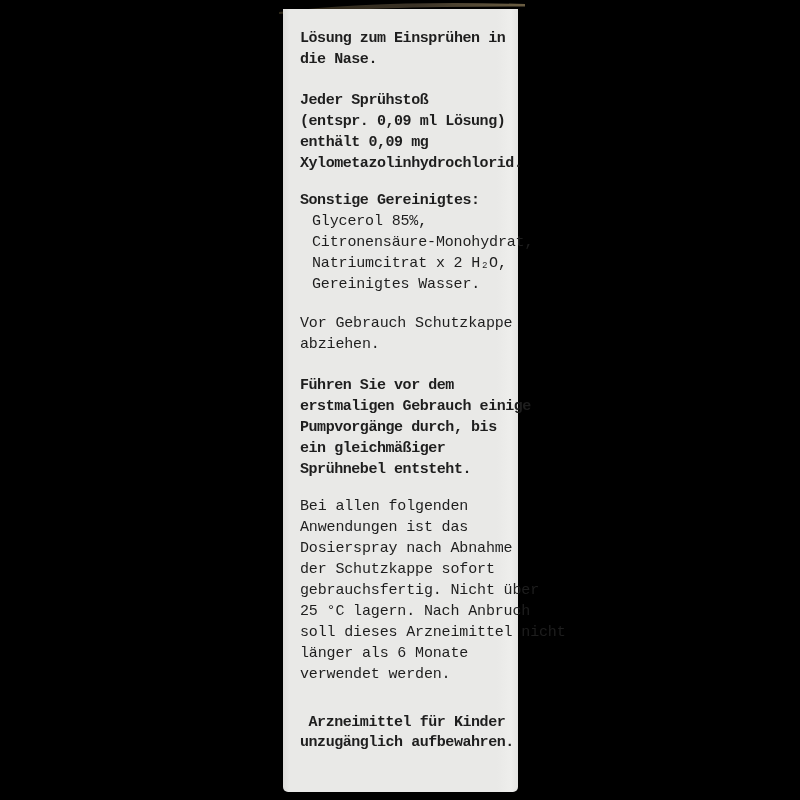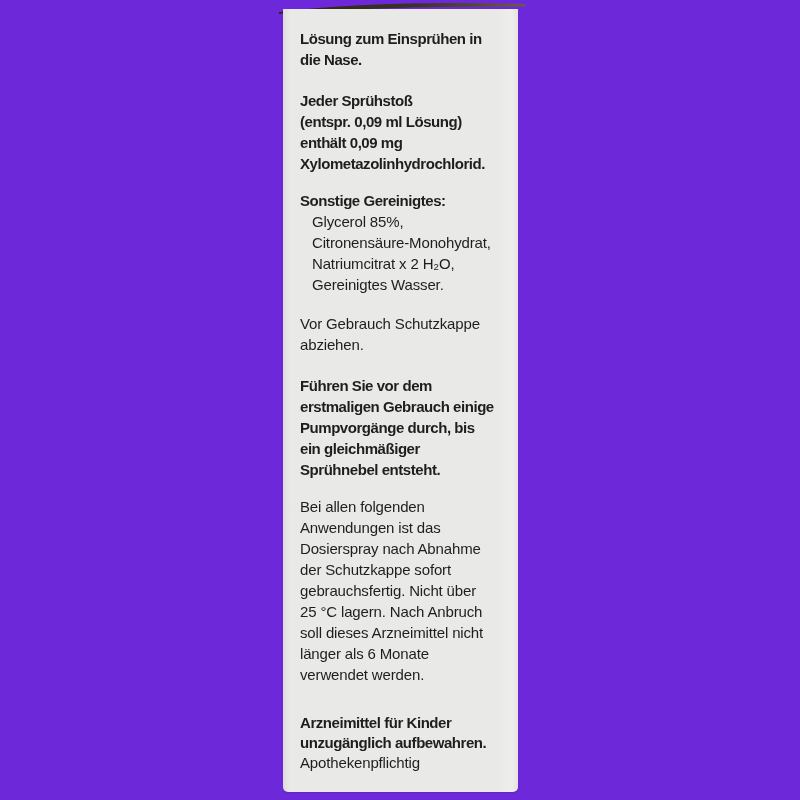--- a/index.html
+++ b/index.html
@@ -1,21 +1,21 @@
 <!DOCTYPE html>
 <html><head>
 <meta charset="utf-8">
 <style>
   html,body{margin:0;padding:0;}
   .stage{
     position:relative;
     width:800px;height:800px;
-    background:#6d28d9;
+    background:#000000;
     overflow:hidden;
-    font-family:Liberation Sans, sans-serif;
+    font-family:Liberation Mono, monospace;
   }
   .lid{
     position:absolute;left:279px;top:0;
     width:246px;height:14px;
     display:block;
   }
   .face{
     position:absolute;left:283px;top:9px;
     width:235px;height:783px;
     background:linear-gradient(90deg,#dedddb 0px,#e9e9e7 7px,#e9e9e7 214px,#eeeeec 228px,#e4e4e2 235px);
@@ -23,21 +23,21 @@
     box-shadow:0 1px 2px rgba(0,0,0,0.10);
   }
   .para{
     position:absolute;left:17px;
     white-space:pre;
     font-size:15px;line-height:21px;
     letter-spacing:-0.15px;
     color:#1e1e1e;
   }
   .bold{font-weight:bold;letter-spacing:-0.45px;}
-  .orange{color:#d06e2b;}
+  .orange{color:#d06e2b;text-align:center;}
   .bottom-block .para-inline{
     white-space:pre;
     font-size:15px;line-height:20px;
     letter-spacing:-0.15px;
     color:#1e1e1e;
   }
   .bottom-block .orange{font-weight:bold;letter-spacing:-0.45px;}
 </style>
 </head>
 <body>
@@ -88,17 +88,16 @@
 der Schutzkappe sofort
 gebrauchsfertig. Nicht über
 25 °C lagern. Nach Anbruch
 soll dieses Arzneimittel nicht
 länger als 6 Monate
 verwendet werden.</div>
 
     <div class="bottom-block" style="position:absolute;left:17px;top:704px">
       <div class="para-inline orange">Arzneimittel für Kinder
 unzugänglich aufbewahren.</div>
-      <div class="para-inline">Apothekenpflichtig</div>
     </div>
 
   </div>
 </div>
 
 </body></html>

